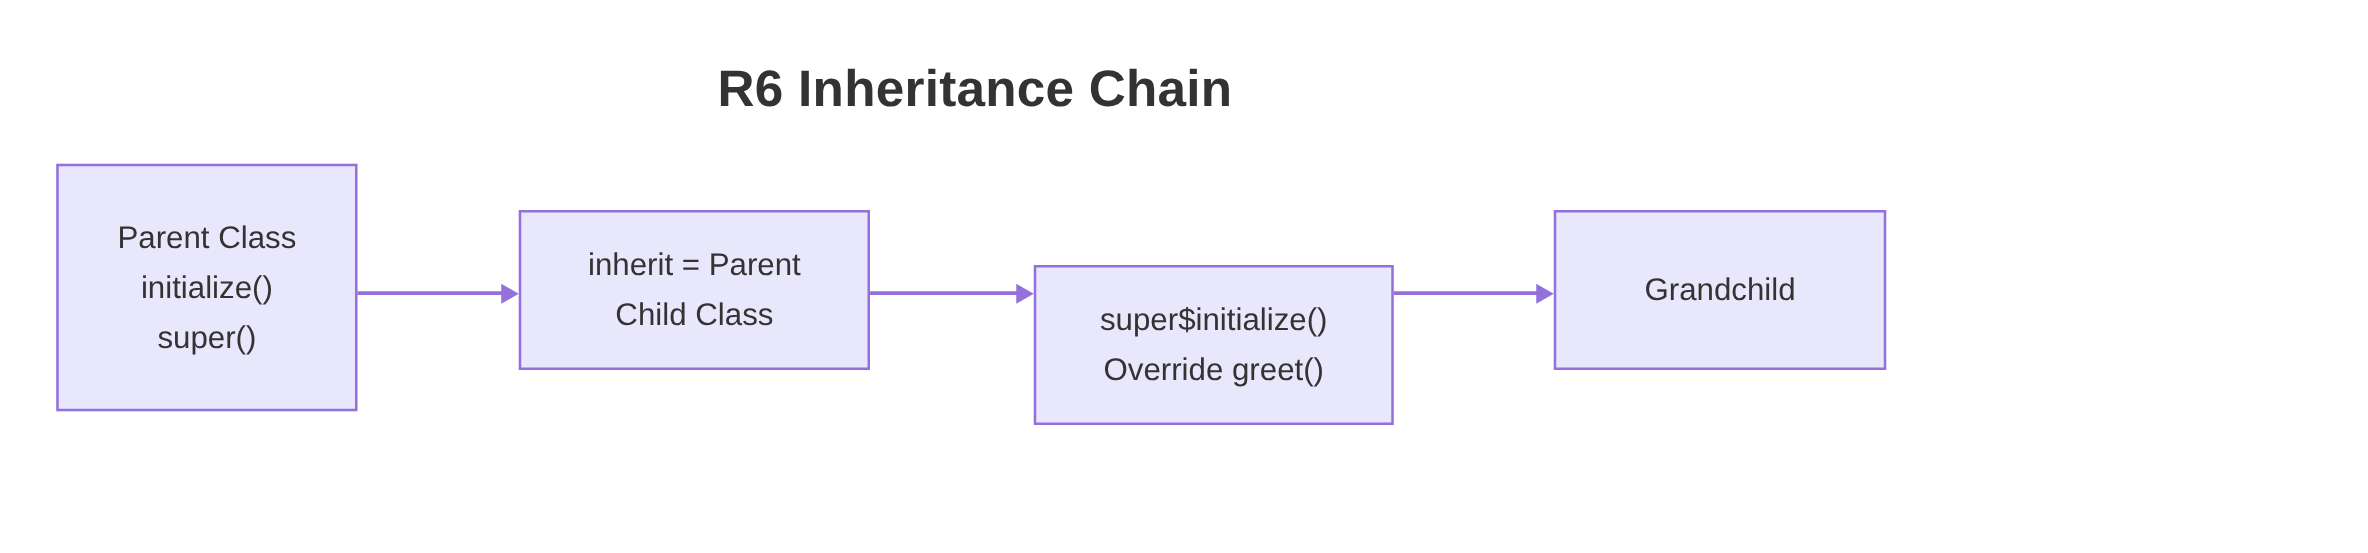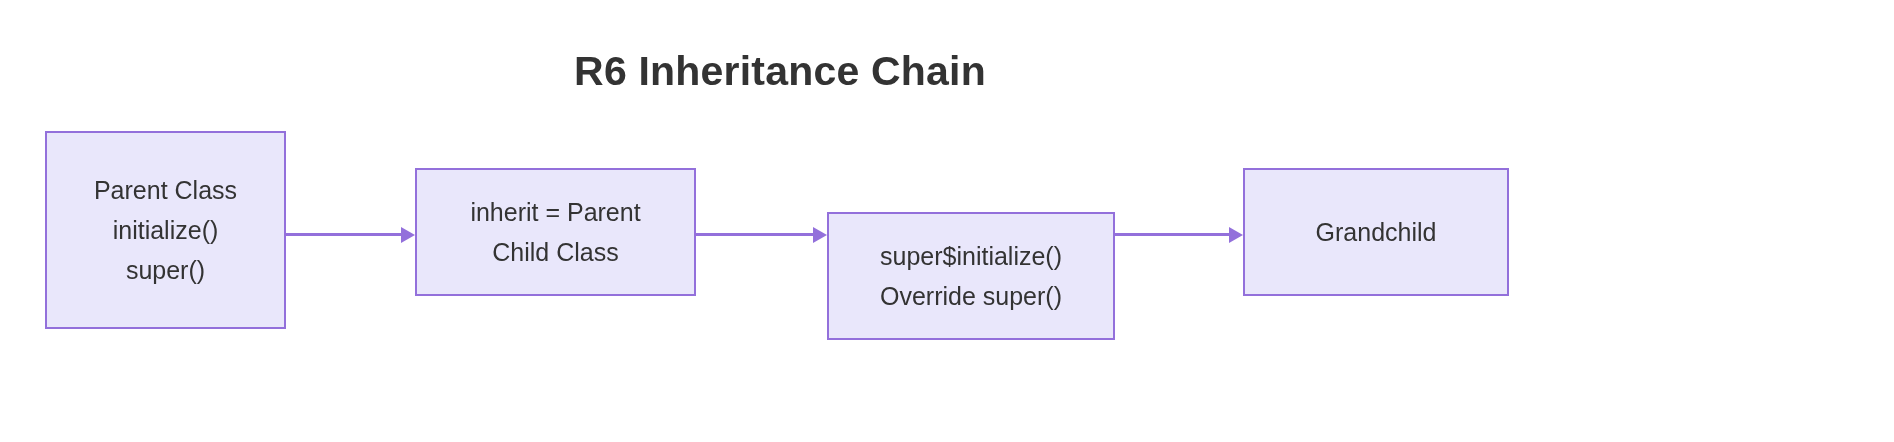--- a/index.html
+++ b/index.html
@@ -94,21 +94,21 @@
     <span class="line">super()</span>
   </div>
 
   <div class="node" id="node-child">
     <span class="line">inherit = Parent</span>
     <span class="line">Child Class</span>
   </div>
 
   <div class="node" id="node-super">
     <span class="line">super$initialize()</span>
-    <span class="line">Override super()</span>
+    <span class="line">Override greet()</span>
   </div>
 
   <div class="node" id="node-grand">
     <span class="line">Grandchild</span>
   </div>
 
   <div class="edge" id="edge-1">
     <span class="shaft"></span>
     <span class="head"></span>
   </div>

